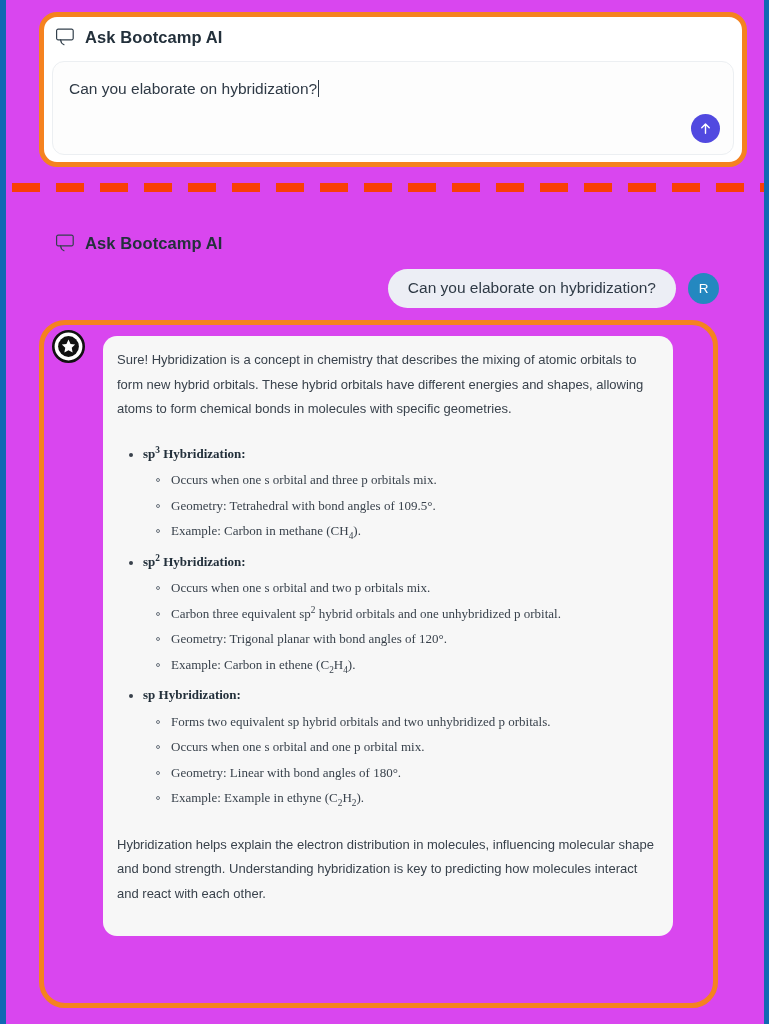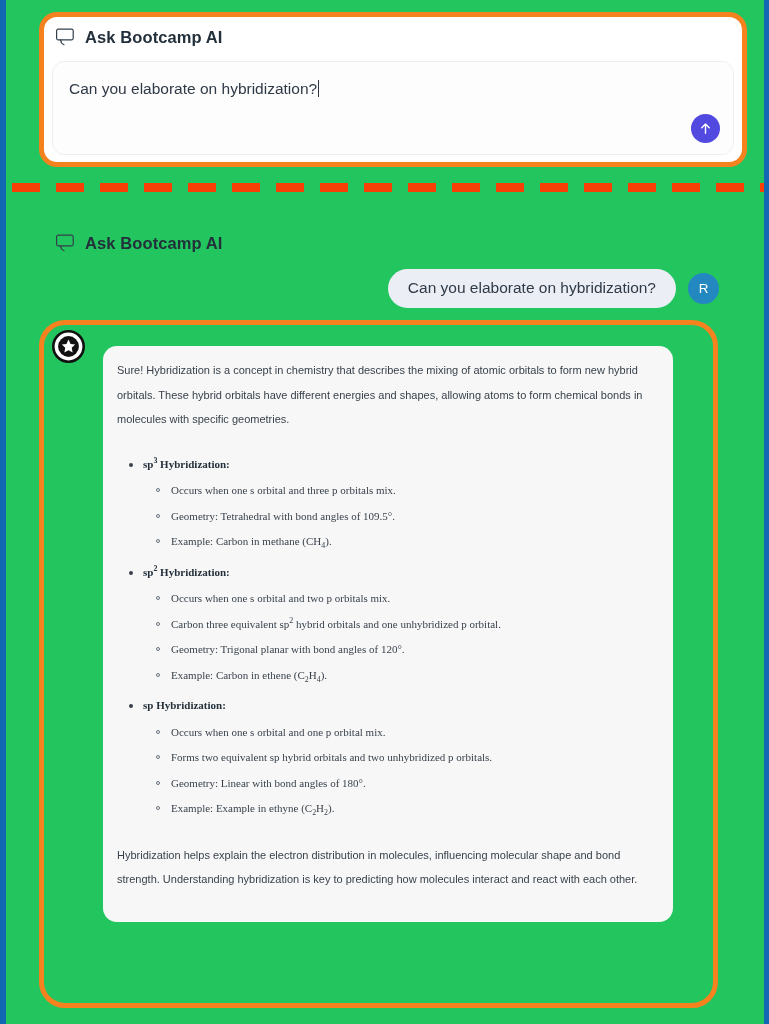--- a/index.html
+++ b/index.html
@@ -15,21 +15,21 @@
   }
 
   .page-frame {
     position: absolute;
     left: 0; top: 0;
     width: 769px;
     height: 1024px;
     box-sizing: border-box;
     border-left: 6px solid #1268b3;
     border-right: 5px solid #1268b3;
-    background: #22c55e;
+    background: #d946ef;
     overflow: hidden;
   }
 
   
   .composer-annotation {
     position: absolute;
     left: 33px;
     top: 12px;
     width: 708px;
     height: 155px;
@@ -177,28 +177,28 @@
     top: 330px;
     width: 33px;
     height: 33px;
     z-index: 5;
   }
   .ai-badge svg { display: block; }
 
   .answer-bubble {
     position: absolute;
     left: 97px;
-    top: 346px;
+    top: 336px;
     width: 570px;
     background: #f7f7f7;
     border-radius: 14px;
     padding: 12px 14px 18px 14px;
     box-sizing: border-box;
     color: #39424c;
-    font-size: 11px;
+    font-size: 13px;
     line-height: 24.5px;
   }
   .answer-bubble p {
     margin: 0 0 6px 0;
   }
   .answer-bubble p.closing {
     margin-top: 22px;
     margin-bottom: 12px;
   }
 
@@ -327,22 +327,22 @@
           <li><span>Occurs when one s orbital and two p orbitals mix.</span></li>
           <li><span>Carbon three equivalent sp</span><sup>2</sup><span> hybrid orbitals and one unhybridized p orbital.</span></li>
           <li><span>Geometry: Trigonal planar with bond angles of 120°.</span></li>
           <li><span>Example: Carbon in ethene (C</span><sub>2</sub><span>H</span><sub>4</sub><span>).</span></li>
         </ul>
       </li>
 
       <li>
         <span class="section-title"><span>sp</span><sup></sup><span> Hybridization:</span></span>
         <ul class="level2">
+          <li><span>Forms two equivalent sp hybrid orbitals and two unhybridized p orbitals.</span></li>
           <li><span>Occurs when one s orbital and one p orbital mix.</span></li>
-          <li><span>Forms two equivalent sp hybrid orbitals and two unhybridized p orbitals.</span></li>
           <li><span>Geometry: Linear with bond angles of 180°.</span></li>
           <li><span>Example: Example in ethyne (C</span><sub>2</sub><span>H</span><sub>2</sub><span>).</span></li>
         </ul>
       </li>
 
     </ul>
 
     <p class="closing">Hybridization helps explain the electron distribution in molecules, influencing molecular shape and bond strength. Understanding hybridization is key to predicting how molecules interact and react with each other.</p>
   </div>
 

